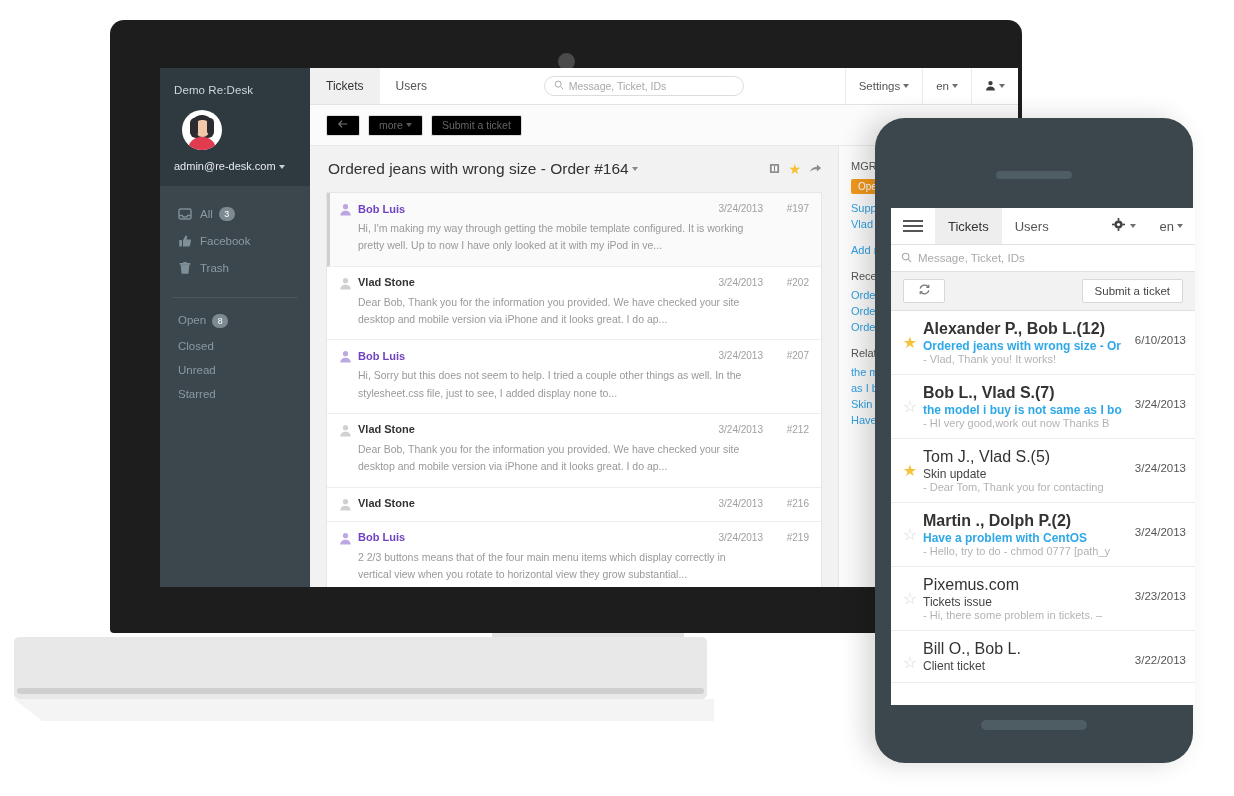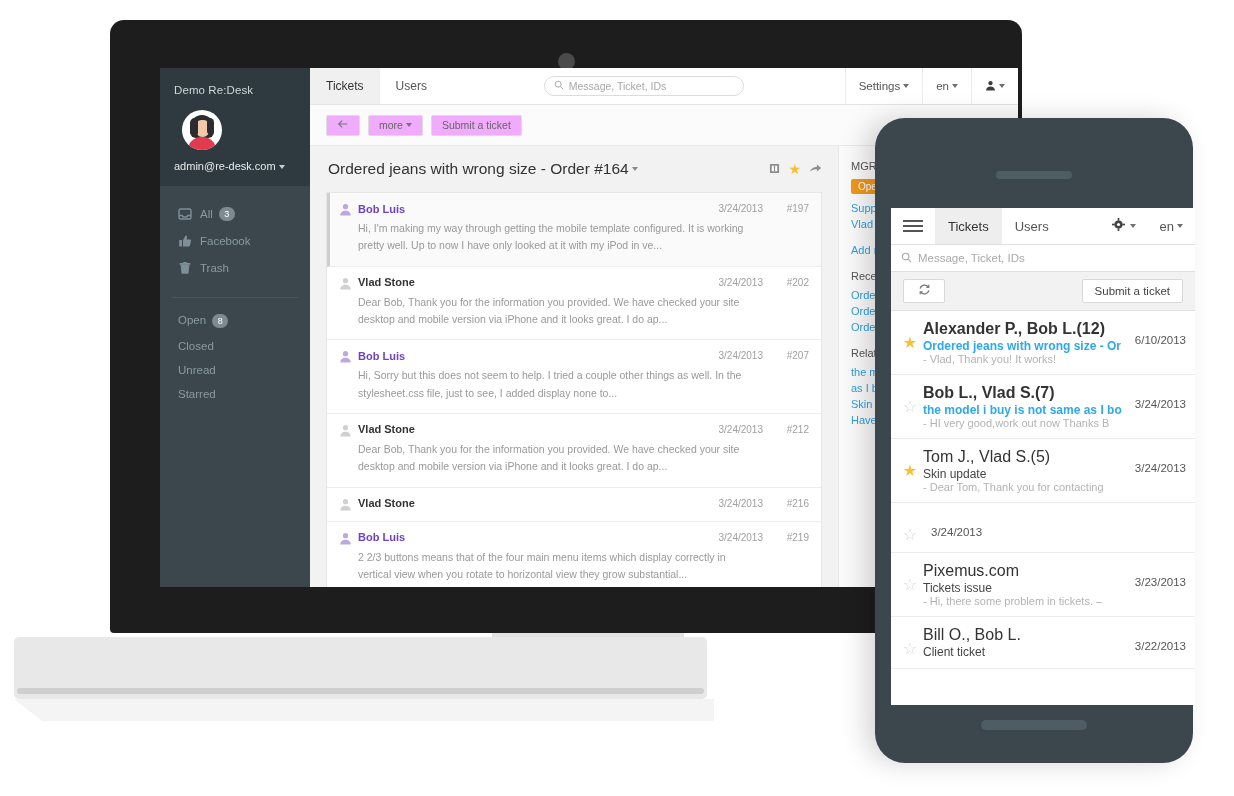--- a/index.html
+++ b/index.html
@@ -90,21 +90,21 @@
   .topbar-spacer { flex: 1; display: flex; align-items: center; justify-content: center; }
   .search-pill {
     width: 200px; height: 20px; border: 1px solid #dcdcdc; border-radius: 11px;
     display: flex; align-items: center; padding: 0 9px; color: #a8a8a8; font-size: 10.5px; background: #fff;
   }
   .search-pill svg { margin-right: 5px; flex: 0 0 auto; }
   .tb-right { display: flex; align-items: stretch; }
   .tb-btn { display: flex; align-items: center; padding: 4px 13px; font-size: 11.5px; color: #555; border-left: 1px solid #ececec; }
 
   .toolbar { height: 41px; background: #fbfbfb; border-bottom: 1px solid #e8e8e8; display: flex; align-items: center; padding: 0 16px; }
-  .tbtn { height: 21px; border: 1px solid #dcdcdc; background: #f0abfc; border-radius: 2px; display: inline-flex; align-items: center; padding: 0 10px; font-size: 10.5px; color: #666; margin-right: 8px; }
+  .tbtn { height: 21px; border: 1px solid #dcdcdc; background: #000000; border-radius: 2px; display: inline-flex; align-items: center; padding: 0 10px; font-size: 10.5px; color: #666; margin-right: 8px; }
   .msgcount { margin-left: auto; font-size: 11px; color: #8a8a8a; }
 
   .content { flex: 1; display: flex; min-height: 0; background: #f2f2f2; }
   .thread { flex: 1; min-width: 0; padding: 14px 16px 0 16px; }
   .thread-title { font-size: 15.5px; color: #333; display: flex; align-items: center; padding: 0 0 14px 2px; }
   .thread-title .t-icons { margin-left: auto; display: flex; align-items: center; gap: 8px; }
 
   .msglist { background: #fff; border: 1px solid #e6e6e6; border-bottom: none; }
   .msg { border-bottom: 1px solid #ededed; padding: 9px 12px 11px 12px; position: relative; }
   .msg.first { background: #fafafa; border-left: 3px solid #cfcfcf; padding-left: 9px; }
@@ -518,20 +518,25 @@
           <div class="m-texts">
             <div class="m-names">Tom J., Vlad S.(5)</div>
             <div class="m-subject">Skin update</div>
             <div class="m-snippet">- Dear Tom, Thank you for contacting</div>
           </div>
           <div class="m-date">3/24/2013</div>
         </div>
 
         <div class="m-row">
           <div class="m-star off">☆</div>
+          <div class="m-texts">
+            <div class="m-names bold">Martin ., Dolph P.(2)</div>
+            <div class="m-subject unread">Have a problem with CentOS</div>
+            <div class="m-snippet">- Hello, try to do - chmod 0777 [path_y</div>
+          </div>
           <div class="m-date">3/24/2013</div>
         </div>
 
         <div class="m-row">
           <div class="m-star off">☆</div>
           <div class="m-texts">
             <div class="m-names">Pixemus.com</div>
             <div class="m-subject">Tickets issue</div>
             <div class="m-snippet">- Hi, there some problem in tickets.  –</div>
           </div>

